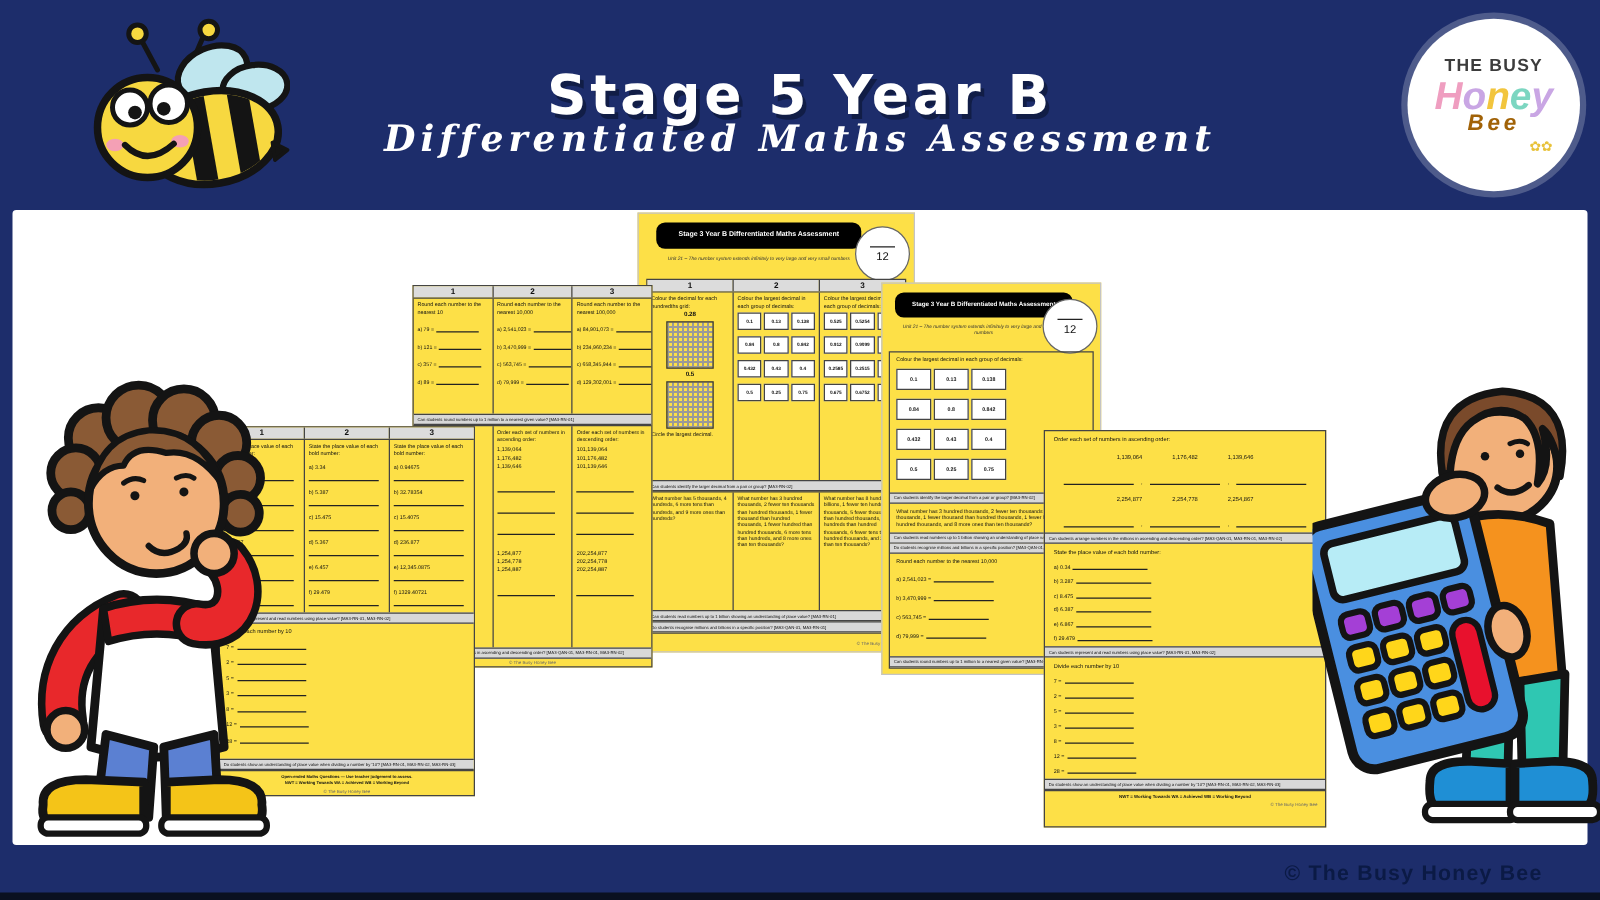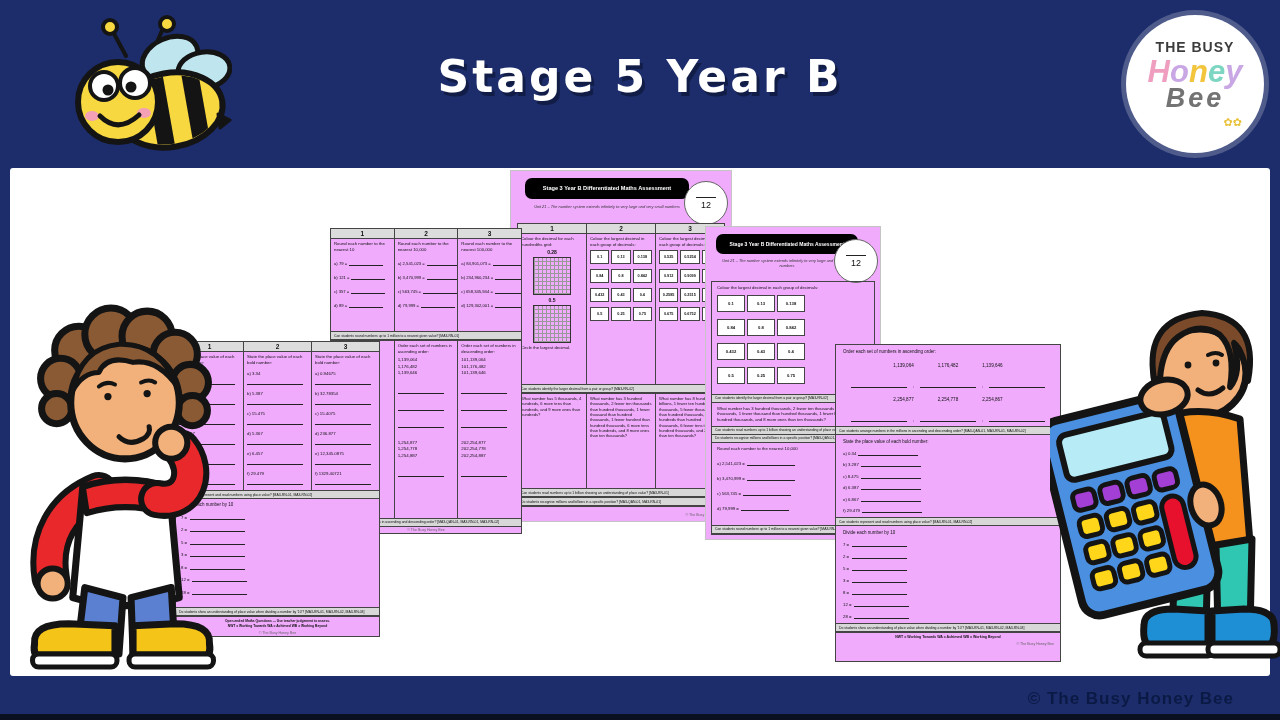--- a/index.html
+++ b/index.html
@@ -19,25 +19,25 @@
   .logo{position:absolute;right:16px;top:15px;width:138px;height:138px;background:#fff;border-radius:50%;
     box-shadow:0 0 0 5px rgba(255,255,255,.22);display:flex;flex-direction:column;align-items:center;
     justify-content:center;z-index:1;}
   .logo-top{font-size:14px;font-weight:bold;color:#3c3c3c;letter-spacing:1px;}
   .logo-honey{font-size:31px;font-weight:bold;font-style:italic;line-height:1;margin-top:1px;}
   .logo-honey span:nth-child(1){color:#ef9ec0;}
   .logo-honey span:nth-child(2){color:#c9a6e4;}
   .logo-honey span:nth-child(3){color:#f2c53d;}
   .logo-honey span:nth-child(4){color:#7cd6c1;}
   .logo-honey span:nth-child(5){color:#c9a6e4;}
-  .logo-bee{font-size:27px;color:#737373;font-style:italic;font-weight:bold;letter-spacing:3px;margin-top:-4px;}
+  .logo-bee{font-size:18px;color:#a16207;font-style:italic;font-weight:bold;letter-spacing:3px;margin-top:-4px;}
   .logo-flowers{color:#e8c23a;font-size:11px;align-self:flex-end;margin:2px 22px 0 0;}
 
   
-  .sheet{position:absolute;background:#f0abfc;border:1px solid #c4c4c4;box-sizing:border-box;color:#111;}
+  .sheet{position:absolute;background:#fde047;border:1px solid #c4c4c4;box-sizing:border-box;color:#111;}
   .ws-pill{position:absolute;background:#000;color:#fff;border-radius:7px;text-align:center;font-weight:bold;}
   .ws-unit{position:absolute;text-align:center;font-size:3.9px;color:#333;font-style:italic;}
   .ws-score{position:absolute;background:#fff;border:1px solid #666;border-radius:50%;
     display:flex;align-items:center;justify-content:center;}
   .ws-score-denom{display:inline-block;border-top:1px solid #222;font-size:9px;padding:2px 5px 0;}
   .gbar{background:#d8d8d8;border-top:1px solid #444;border-bottom:1px solid #444;font-size:3.4px;
     line-height:1.2;padding:1.5px 3px;color:#111;}
   .intro{font-size:4.3px;line-height:1.3;}
   .bl{display:inline-block;border-bottom:1px solid #222;height:4px;vertical-align:bottom;}
   .w34{width:34px}.w48{width:48px}.w50{width:46px}.w55{width:55px}.w56{width:56px}.w60{width:60px}
@@ -166,20 +166,21 @@
         <circle cx="62" cy="78" r="5.5" fill="#141414" stroke="none"></circle>
         <circle cx="85" cy="75" r="5.5" fill="#141414" stroke="none"></circle>
         <ellipse cx="46" cy="104" rx="7" ry="5" fill="#f4a0b5" stroke="none"></ellipse>
         <ellipse cx="98" cy="101" rx="7" ry="5" fill="#f4a0b5" stroke="none"></ellipse>
         <path d="M54,104 Q72,122 93,103" fill="none" stroke-width="5"></path>
       </g>
     </g>
   </svg>
 
   <h1 class="title">Stage 5 Year B</h1>
+  <div class="subtitle">Differentiated Maths Assessment</div>
 
   <div class="logo">
     <div class="logo-top">THE BUSY</div>
     <div class="logo-honey"><span class="logo-letter">H</span><span class="logo-letter">o</span><span class="logo-letter">n</span><span class="logo-letter">e</span><span class="logo-letter">y</span></div>
     <div class="logo-bee">Bee</div>
     <div class="logo-flowers">✿✿</div>
   </div>
 
   <div class="white-canvas"></div>
 

